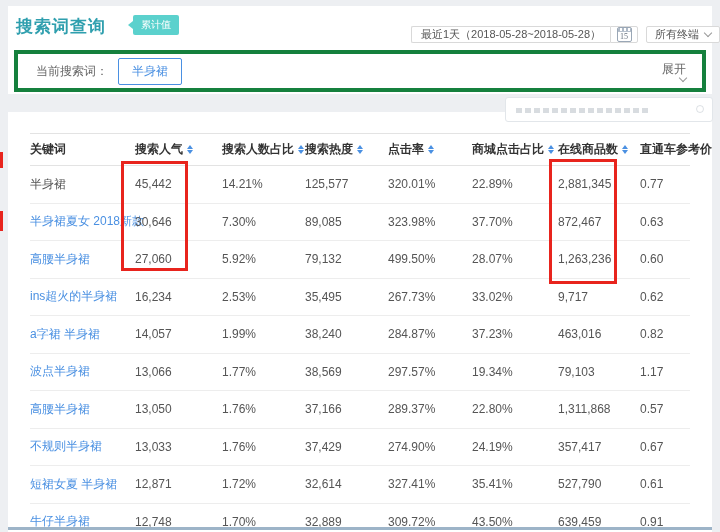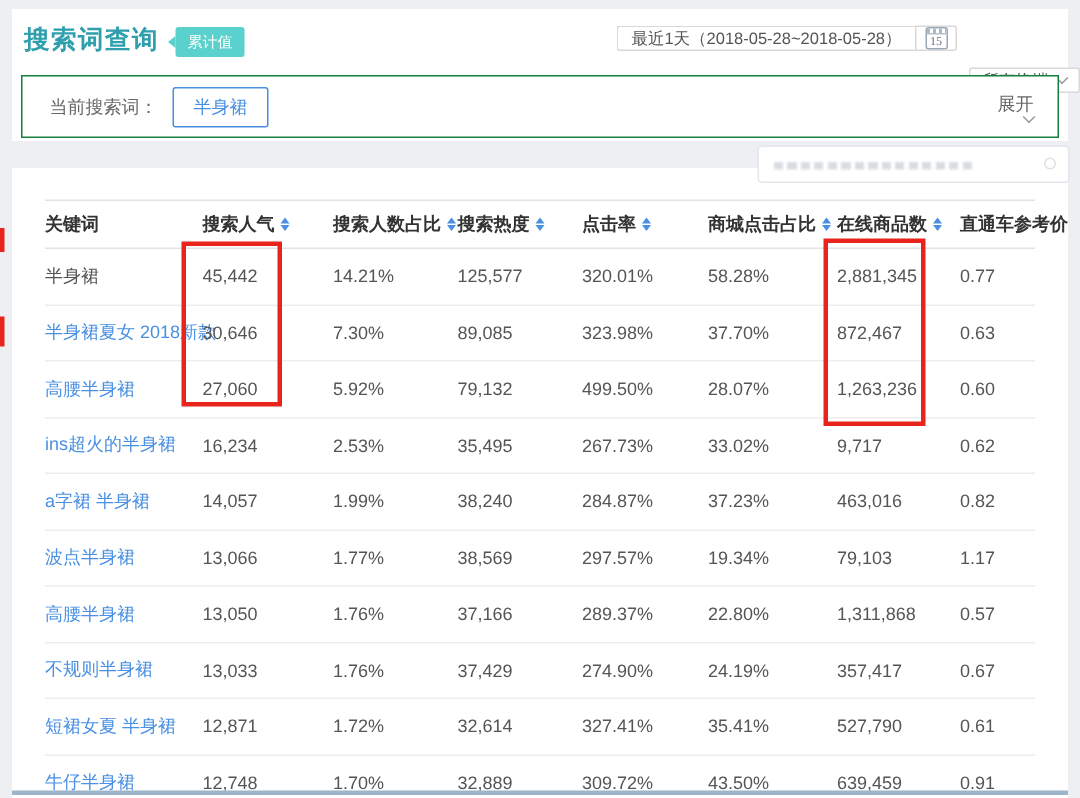--- a/index.html
+++ b/index.html
@@ -4,35 +4,35 @@
 <style>
   :root{
     --accent-teal:#2f9fae; --badge-teal:#5bd1cd; --link-blue:#4a90e2;
     --highlight-red:#e8241d; --text-dark:#333333; --text-gray:#666666;
   }
   *{margin:0;padding:0;box-sizing:border-box;}
   html,body{width:720px;height:532px;overflow:hidden;}
   body{background:#edeff2;font-family:"Liberation Sans","DejaVu Sans",sans-serif;position:relative;}
   .card{position:absolute;background:#fff;}
   .top-card{left:8px;top:6px;width:704px;height:88px;}
-  .title-row{position:absolute;left:8px;top:9px;display:flex;align-items:flex-end;}
+  .title-row{position:absolute;left:8px;top:9px;display:flex;align-items:flex-start;gap:16px;}
   .page-title{font-size:17px;font-weight:bold;color:var(--accent-teal);letter-spacing:1px;}
   .badge-wrap{display:flex;align-items:center;margin-left:6px;}
   .badge-arrow{width:0;height:0;border-top:4px solid transparent;border-bottom:4px solid transparent;border-right:5px solid var(--badge-teal);}
   .badge{background:var(--badge-teal);color:#fff;font-size:10px;padding:3px 8px;border-radius:2px;}
-  .controls{position:absolute;top:11px;right:-8px;display:flex;align-items:flex-start;height:26px;}
+  .controls{position:absolute;top:11px;right:-8px;display:flex;align-items:flex-end;height:26px;}
   .date-box,.cal-box,.terminal-box{border:1px solid #d9d9d9;background:#fff;display:flex;align-items:center;font-size:11px;color:#555;}
   .date-box{padding:0 9px;border-radius:2px 0 0 2px;border-right:none;}
   .cal-box{width:28px;justify-content:center;border-radius:0 2px 2px 0;}
   .terminal-box{margin-left:8px;padding:0 8px;border-radius:2px;min-width:62px;margin-top:28px;}
   .cal{width:15px;height:15px;border:1px solid #9aa7b6;border-radius:2px;overflow:hidden;}
   .cal-top{display:block;height:4px;border-bottom:1px solid #b6c0cc;background:repeating-linear-gradient(90deg,#aeb9c6 0 2px,transparent 2px 4px);}
   .cal-num{display:block;font-size:8px;line-height:9px;text-align:center;color:#66707c;font-family:Liberation Serif, serif;}
   .chev{width:6px;height:6px;border-right:1px solid #999;border-bottom:1px solid #999;transform:rotate(45deg);display:inline-block;margin-left:6px;margin-top:-3px;}
-  .filter-bar{position:absolute;left:6px;top:44px;width:692px;height:42px;border:1px solid #15803d;display:flex;align-items:center;background:#fff;}
+  .filter-bar{position:absolute;left:6px;top:44px;width:692px;height:42px;border:4px solid #15803d;display:flex;align-items:center;background:#fff;}
   .filter-label{font-size:12px;color:var(--text-gray);margin-left:18px;}
   .term-btn{margin-left:10px;background:#fff;border:1px solid var(--link-blue);color:var(--link-blue);font-size:12px;padding:4px 13px;border-radius:2px;cursor:pointer;font-family:inherit;}
   .expand{margin-left:auto;margin-right:16px;font-size:12px;color:var(--text-gray);display:flex;align-items:flex-end;cursor:pointer;flex-direction:column;}
   .search-ghost{position:absolute;left:505px;top:97px;width:208px;height:25px;background:#fff;border:1px solid #e2e6ea;border-radius:3px;z-index:3;}
   .smudge{position:absolute;left:10px;top:10px;width:132px;height:5px;background:repeating-linear-gradient(90deg,#9fa9b4 0 6px,transparent 6px 9px);opacity:.4;filter:blur(.6px);}
   .ghost-icon{position:absolute;right:8px;top:7px;width:8px;height:8px;border:1px solid #9fa9b4;border-radius:50%;opacity:.35;}
   .table-card{left:8px;top:112px;width:704px;height:420px;padding:0 22px;overflow:hidden;}
   .thead,.tr{display:grid;grid-template-columns:105px 87px 83px 83px 84px 86px 82px 1fr;align-items:center;}
   .thead{margin-top:21px;height:33px;border-top:1px solid #e3e3e3;border-bottom:1px solid #e3e3e3;}
   .th{font-size:12px;font-weight:bold;color:var(--text-dark);display:flex;align-items:center;white-space:nowrap;}
@@ -143,21 +143,21 @@
         <span>直通车参考价</span>
       </div>
     </div>
   <div id="tbody">
       <div class="tr">
         <div class="td kw">半身裙</div>
         <div class="td">45,442</div>
         <div class="td">14.21%</div>
         <div class="td">125,577</div>
         <div class="td">320.01%</div>
-        <div class="td">58.28%</div>
+        <div class="td">22.89%</div>
         <div class="td">2,881,345</div>
         <div class="td">0.77</div>
       </div>
       <div class="tr">
         <div class="td kw link">半身裙夏女 2018新款</div>
         <div class="td">30,646</div>
         <div class="td">7.30%</div>
         <div class="td">89,085</div>
         <div class="td">323.98%</div>
         <div class="td">37.70%</div>

